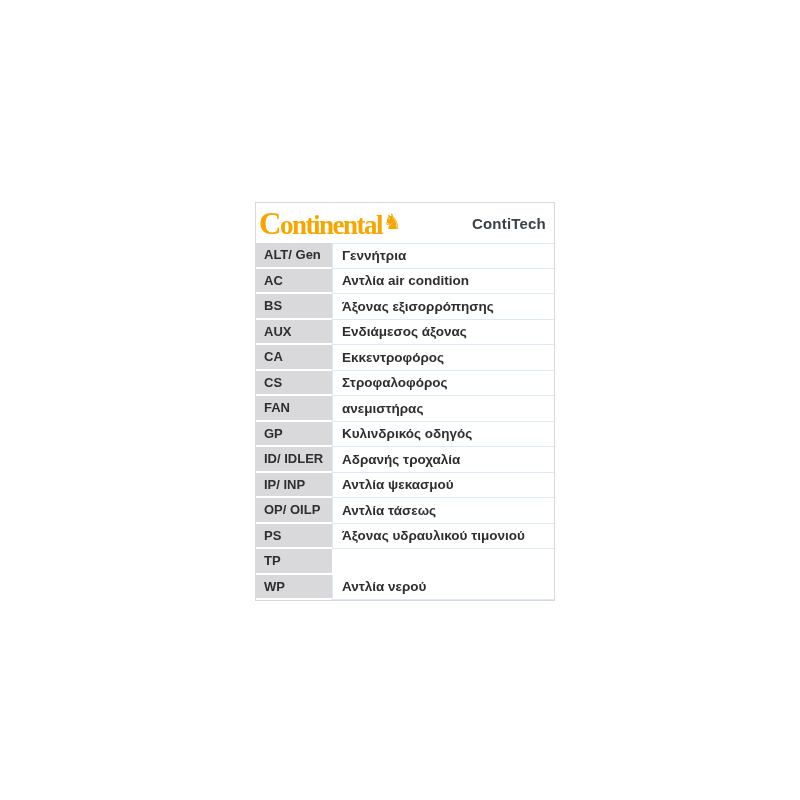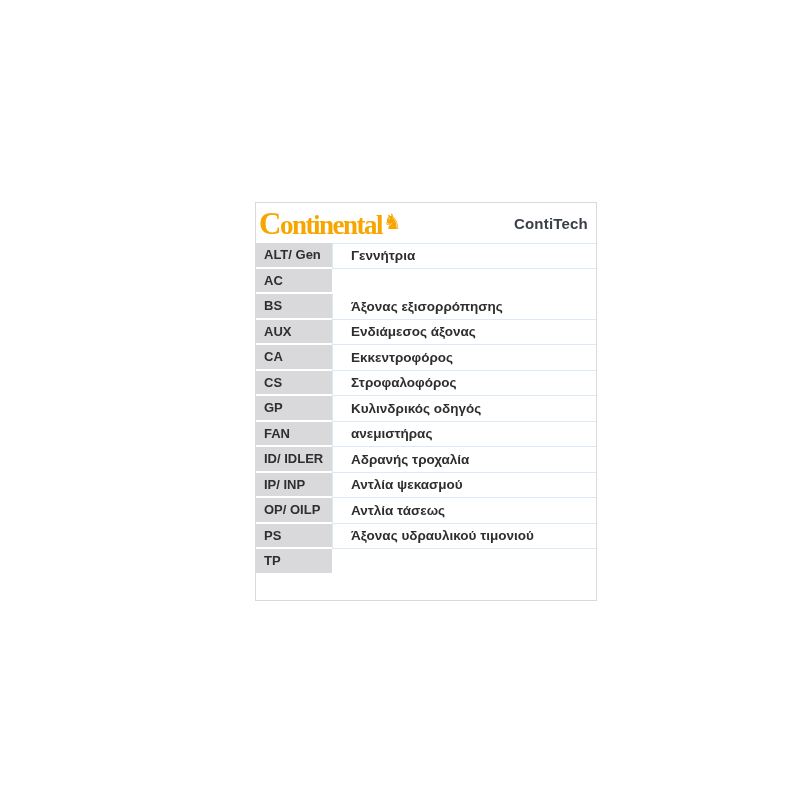--- a/index.html
+++ b/index.html
@@ -10,21 +10,21 @@
     --contitech-color:#3A4048;
     --outer-border:#D9D9D9;
   }
   *{box-sizing:border-box;margin:0;padding:0;}
   html,body{width:800px;height:800px;background:#ffffff;overflow:hidden;}
   body{font-family:"Liberation Sans","DejaVu Sans",sans-serif;}
 
   .card{
     position:absolute;
     left:255px; top:202px;
-    width:342px; height:399px;
+    width:300px; height:399px;
     background:#ffffff;
     border:1px solid var(--outer-border);
   }
 
   .card-header{
     height:40px;
     display:flex;
     align-items:center;
     justify-content:space-between;
     padding:0 6px 0 3px;
@@ -85,21 +85,21 @@
   .desc{
     flex:1;
     background:#ffffff;
     border-bottom:1px solid var(--row-line);
     border-left:1px solid var(--row-line);
     font-size:13.5px;
     font-weight:bold;
     color:var(--text-dark);
     display:flex;
     align-items:center;
-    padding-left:18px;
+    padding-left:9px;
     white-space:nowrap;
   }
   .row:first-child .desc{
     border-top:1px solid var(--row-line);
   }
 </style>
 </head>
 <body>
 
 <div class="card">
@@ -111,20 +111,21 @@
     <div class="contitech">ContiTech</div>
   </div>
   <div class="rows" id="rows">
   <div class="row">
     <div class="code">ALT/ Gen</div>
     <div class="desc">Γεννήτρια</div>
   </div>
 
   <div class="row">
     <div class="code">AC</div>
+    <div class="desc">Αντλία air condition</div>
   </div>
 
   <div class="row">
     <div class="code">BS</div>
     <div class="desc">Άξονας εξισορρόπησης</div>
   </div>
 
   <div class="row">
     <div class="code">AUX</div>
     <div class="desc">Ενδιάμεσος άξονας</div>
@@ -134,27 +135,27 @@
     <div class="code">CA</div>
     <div class="desc">Εκκεντροφόρος</div>
   </div>
 
   <div class="row">
     <div class="code">CS</div>
     <div class="desc">Στροφαλοφόρος</div>
   </div>
 
   <div class="row">
-    <div class="code">GP</div>
-    <div class="desc">Κυλινδρικός οδηγός</div>
+    <div class="code">FAN</div>
+    <div class="desc">ανεμιστήρας</div>
   </div>
 
   <div class="row">
-    <div class="code">FAN</div>
-    <div class="desc">ανεμιστήρας</div>
+    <div class="code">GP</div>
+    <div class="desc">Κυλινδρικός οδηγός</div>
   </div>
 
   <div class="row">
     <div class="code">ID/ IDLER</div>
     <div class="desc">Αδρανής τροχαλία</div>
   </div>
 
   <div class="row">
     <div class="code">IP/ INP</div>
     <div class="desc">Αντλία ψεκασμού</div>
@@ -167,14 +168,18 @@
 
   <div class="row">
     <div class="code">PS</div>
     <div class="desc">Άξονας υδραυλικού τιμονιού</div>
   </div>
 
   <div class="row">
     <div class="code">TP</div>
   </div>
 
+  <div class="row">
+    <div class="code">WP</div>
+    <div class="desc">Αντλία νερού</div>
+  </div>
 </div>
 </div>
 
 </body></html>

